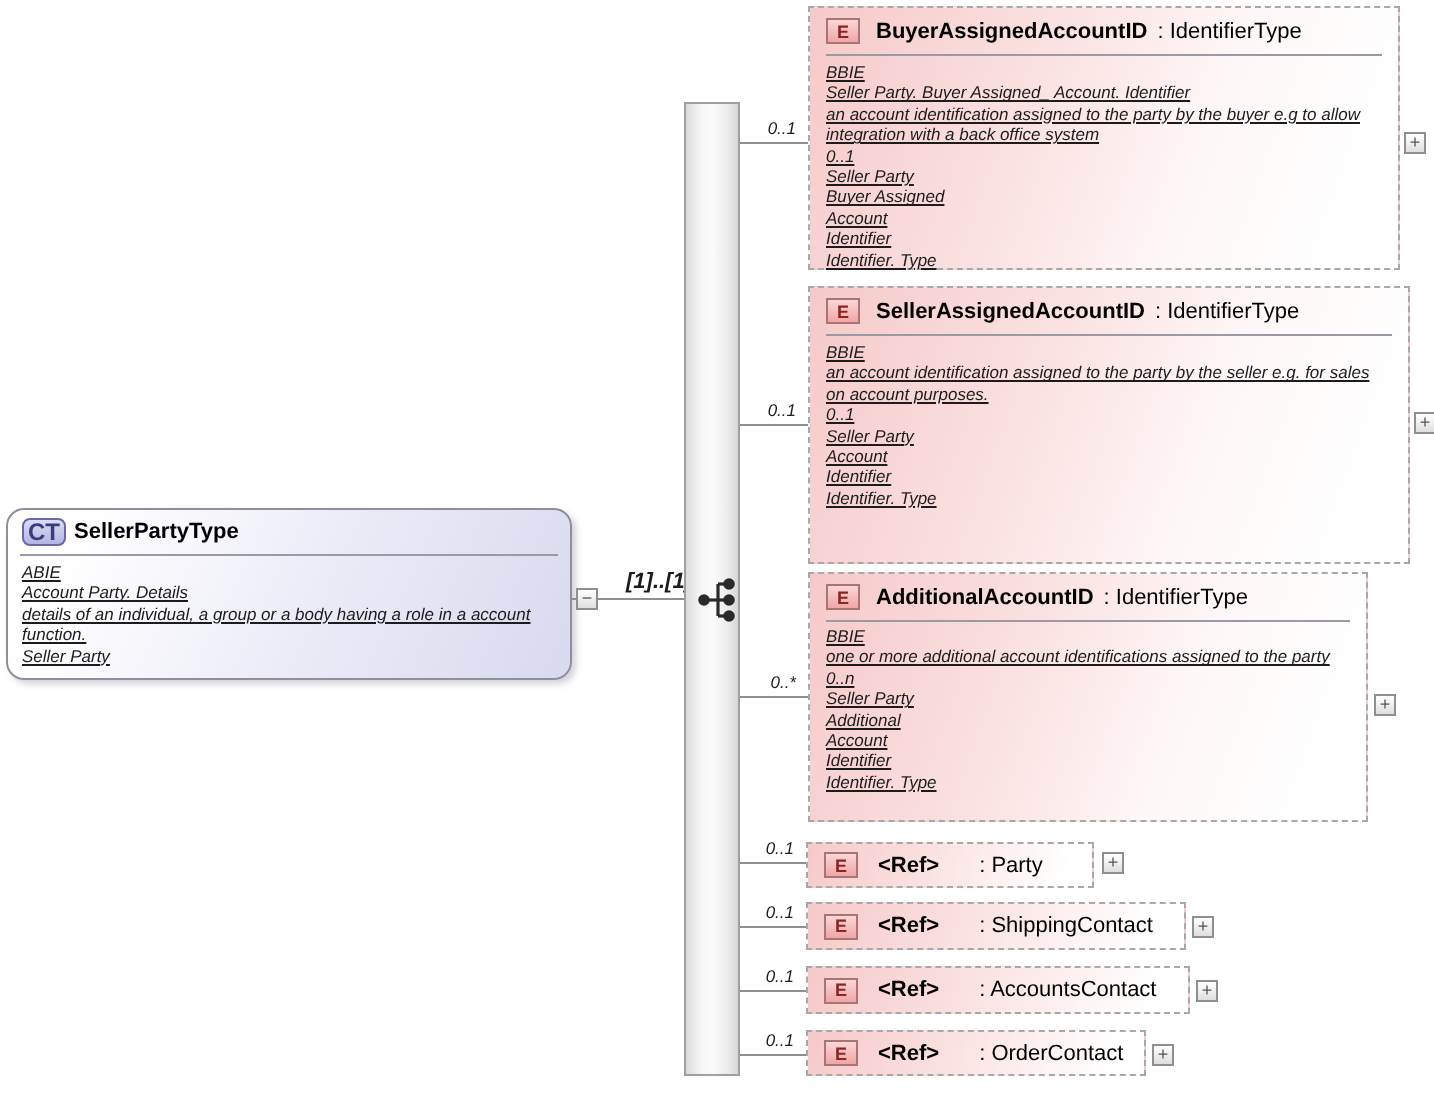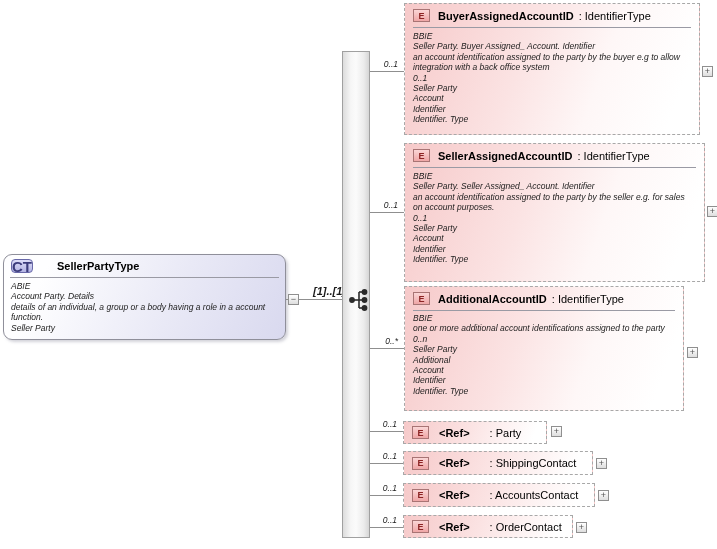--- a/index.html
+++ b/index.html
@@ -11,28 +11,28 @@
   .rootbox {
     position:absolute; left:3px; top:254px; width:283px; height:86px;
     border:1px solid #8f8f9a; border-radius:9px;
     background:linear-gradient(115deg,#fefeff 15%,#e9e9f6 60%,#d9d9ef 100%);
     box-shadow:2px 2px 3px rgba(130,130,150,.35);
     box-sizing:border-box;
   }
   .rootbox .title-row { display:flex; align-items:center; height:22px; padding:0 0 0 7px; }
   .badge-ct {
     display:inline-flex; align-items:center; justify-content:center;
-    width:22px; height:14px; margin-right:24px;
+    width:22px; height:14px; margin-right:4px;
     border:1px solid #6868a8; border-radius:4px;
     background:linear-gradient(#dcdcf8,#b4b4e4);
-    color:#3c3c7c; font-size:15px; font-weight:bold; box-sizing:border-box;
+    color:#3c3c7c; font-size:12px; font-weight:bold; box-sizing:border-box;
   }
   .box-title-text { font-size:11px; font-weight:bold; white-space:nowrap; }
   .sep { height:1px; background:#9a9aa4; margin:0 6px; }
-  .abody { padding:3px 7px 0; font-size:8.5px; font-style:italic; line-height:10.4px; color:#1c1c1c; }
+  .abody { padding:3px 7px 0; font-size:8.5px; font-style:italic; line-height:10.4px; color:#1c1c1c;text-decoration:underline; }
   .aline { white-space:normal; }
   
   .ebox {
     position:absolute; border:1px dashed #a8a8a8; box-sizing:border-box;
     background:linear-gradient(110deg,#f6c9c9 0%,#fbe3e3 40%,#fef7f7 65%,#ffffff 90%);
   }
   .ebox .title-row { display:flex; align-items:center; height:23px; padding:0 8px; }
   .badge-e {
     display:inline-flex; align-items:center; justify-content:center;
     width:17px; height:13px; margin-right:8px;
@@ -130,37 +130,37 @@
       <span class="box-title-text">BuyerAssignedAccountID</span>
       <span class="etype">: IdentifierType</span>
     </div>
     <div class="sep"></div>
     <div class="abody" style="padding:3px 8px 0;">
       <div class="aline">BBIE</div>
       <div class="aline">Seller Party. Buyer Assigned_ Account. Identifier</div>
       <div class="aline">an account identification assigned to the party by the buyer e.g to allow integration with a back office system</div>
       <div class="aline">0..1</div>
       <div class="aline">Seller Party</div>
+      <div class="aline">Buyer Assigned</div>
       <div class="aline">Account</div>
       <div class="aline">Identifier</div>
       <div class="aline">Identifier. Type</div>
     </div>
   </div>
   <div class="pmbtn" style="left:702px;top:66px;">+</div>
 
   <div class="ebox" style="left:404px;top:143px;width:301px;height:139px;">
     <div class="title-row">
       <span class="badge-e">E</span>
       <span class="box-title-text">SellerAssignedAccountID</span>
       <span class="etype">: IdentifierType</span>
     </div>
     <div class="sep"></div>
     <div class="abody" style="padding:3px 8px 0;">
       <div class="aline">BBIE</div>
-      <div class="aline">Seller Party. Seller Assigned_ Account. Identifier</div>
       <div class="aline">an account identification assigned to the party by the seller e.g. for sales on account purposes.</div>
       <div class="aline">0..1</div>
       <div class="aline">Seller Party</div>
       <div class="aline">Account</div>
       <div class="aline">Identifier</div>
       <div class="aline">Identifier. Type</div>
     </div>
   </div>
   <div class="pmbtn" style="left:707px;top:206px;">+</div>
 

